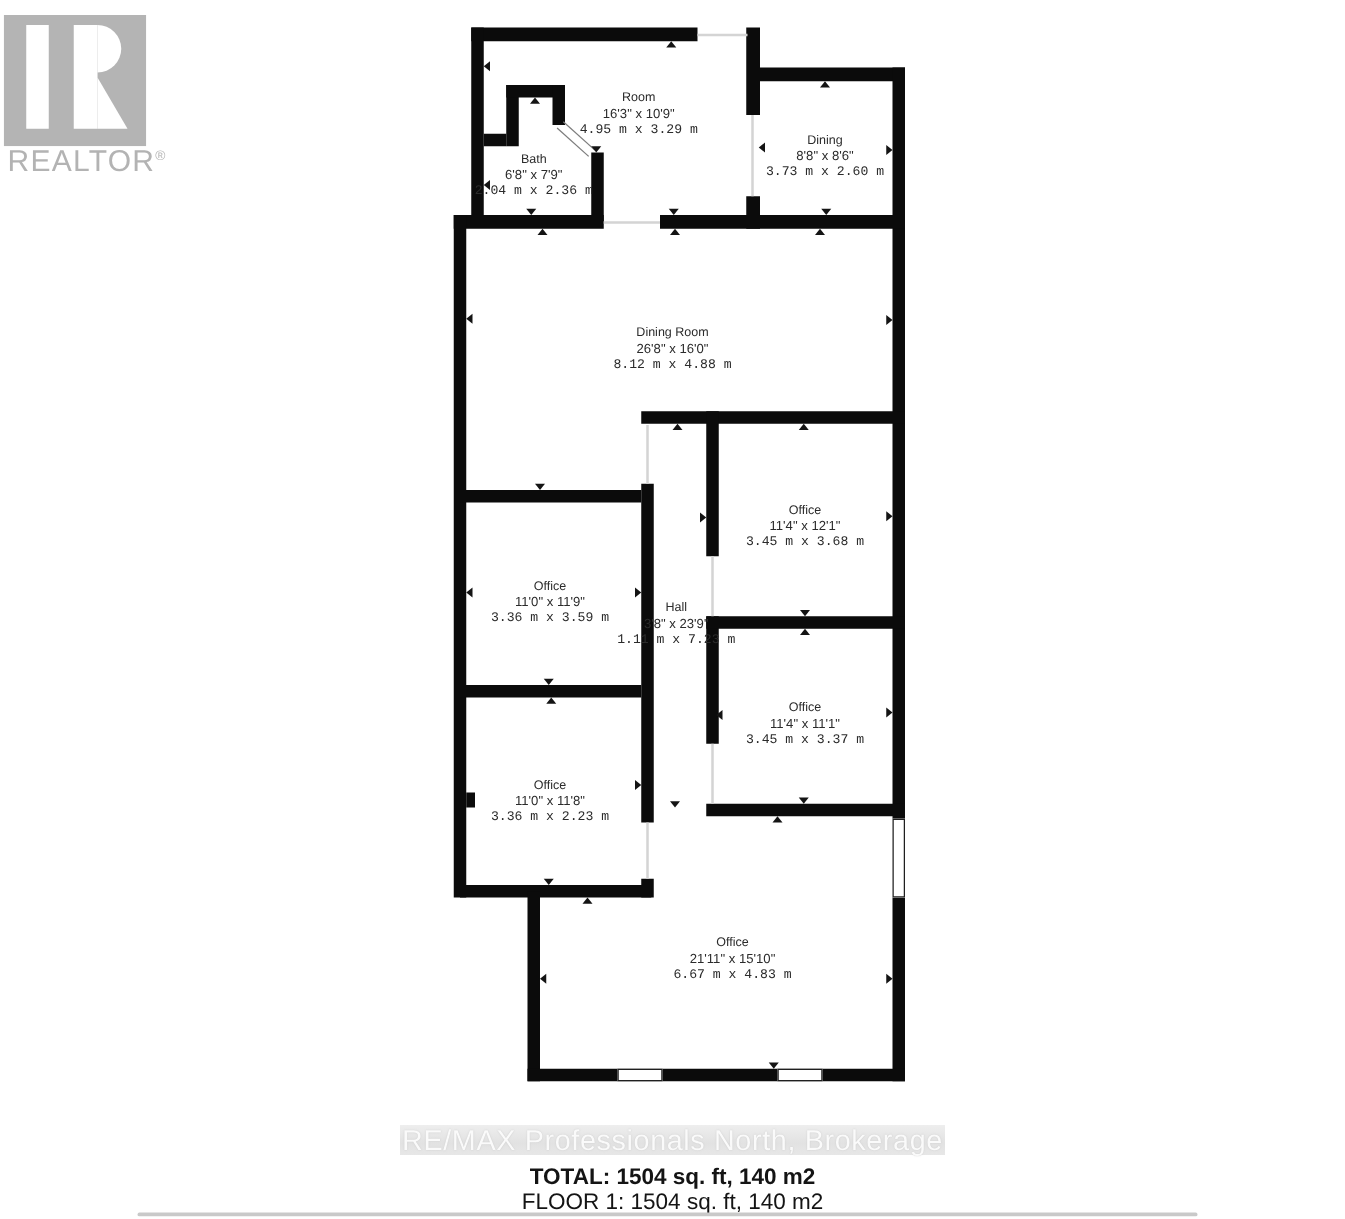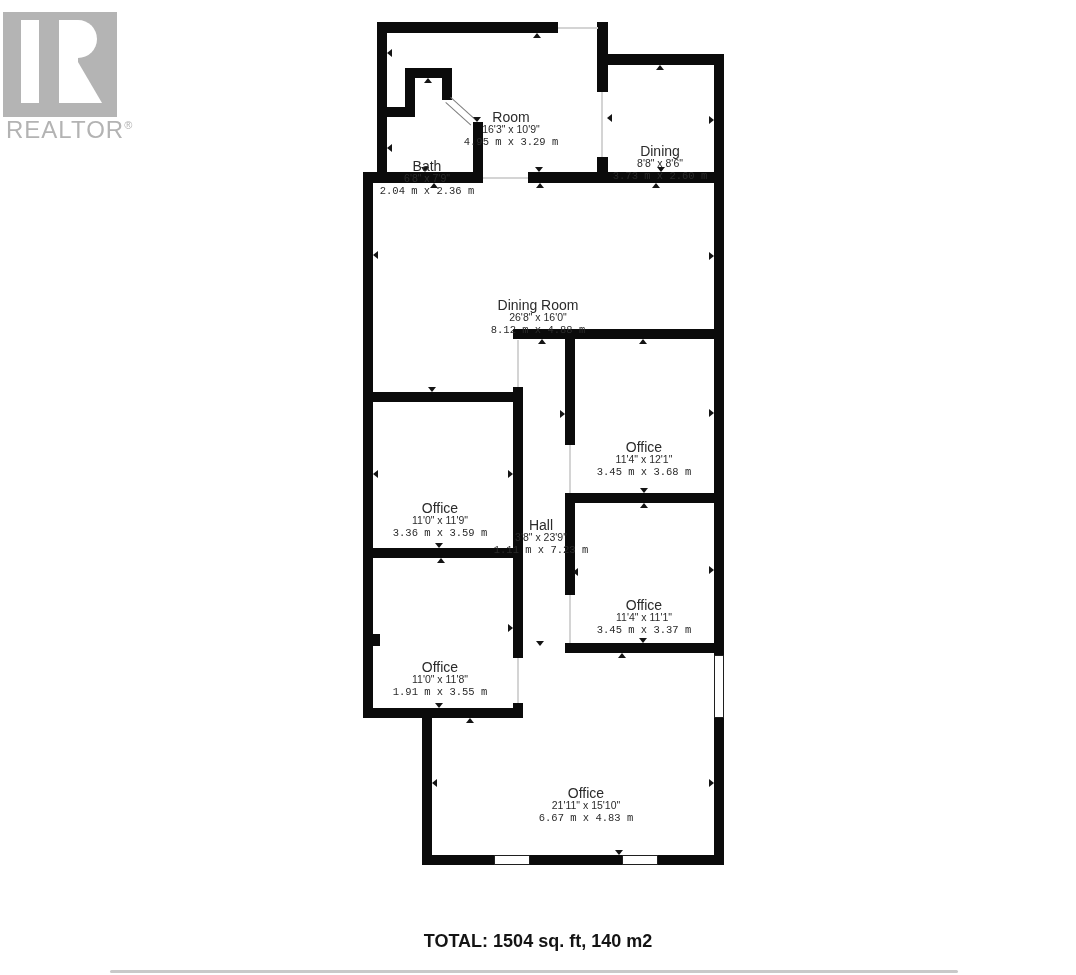--- a/index.html
+++ b/index.html
@@ -11,21 +11,21 @@
   .win{position:absolute;background:#ffffff;border:1px solid #1f1f1f;box-sizing:border-box;}
   .doorline{position:absolute;background:#d4d4d4;}
   .swing{position:absolute;height:0;border-top:1px solid #7d7d7d;transform-origin:0 0;}
   .tick{position:absolute;width:0;height:0;}
   .t-up{border-left:4px solid transparent;border-right:4px solid transparent;border-bottom:5px solid #141414;}
   .t-down{border-left:4px solid transparent;border-right:4px solid transparent;border-top:5px solid #141414;}
   .t-left{border-top:4px solid transparent;border-bottom:4px solid transparent;border-right:5px solid #141414;}
   .t-right{border-top:4px solid transparent;border-bottom:4px solid transparent;border-left:5px solid #141414;}
 
   .room{position:absolute;transform:translateX(-50%);text-align:center;white-space:nowrap;color:#2b2b2b;}
-  .room .rname{font-size:14px;line-height:12px;margin-top:38px;}
+  .room .rname{font-size:10px;line-height:12px;}
   .room .rft{font-size:10.5px;line-height:12.5px;}
   .room .rm{font-size:10.5px;line-height:12.5px;font-family:Liberation Mono, monospace;}
 
   
   #logo{position:absolute;left:3px;top:12px;width:200px;}
   #logo-text{position:absolute;left:3px;top:104px;font-size:24px;letter-spacing:1px;
              color:#b3b3b3;white-space:nowrap;font-weight:400;}
   #logo-text sup{font-size:11px;}
 
   
@@ -171,28 +171,32 @@
         <div class="rm">1.11 m x 7.23 m</div>
       </div>
       <div class="room" style="left: 644px; top: 561px;">
         <div class="rname">Office</div>
         <div class="rft">11'4" x 11'1"</div>
         <div class="rm">3.45 m x 3.37 m</div>
       </div>
       <div class="room" style="left: 440px; top: 623px;">
         <div class="rname">Office</div>
         <div class="rft">11'0" x 11'8"</div>
-        <div class="rm">1.91 m x 3.55 m</div>
+        <div class="rm">3.36 m x 2.23 m</div>
       </div>
       <div class="room" style="left: 586px; top: 749px;">
         <div class="rname">Office</div>
         <div class="rft">21'11" x 15'10"</div>
         <div class="rm">6.67 m x 4.83 m</div>
       </div>
     </div>
 
+  <div class="watermark-band">
+    <span>RE/MAX Professionals North, Brokerage</span>
+  </div>
 
   <div class="totals">
     <div class="total-line">TOTAL: 1504 sq. ft, 140 m2</div>
+    <div class="floor-line">FLOOR 1: 1504 sq. ft, 140 m2</div>
   </div>
 
   <div class="bottom-rule"></div>
 </div>
 
 </body></html>

